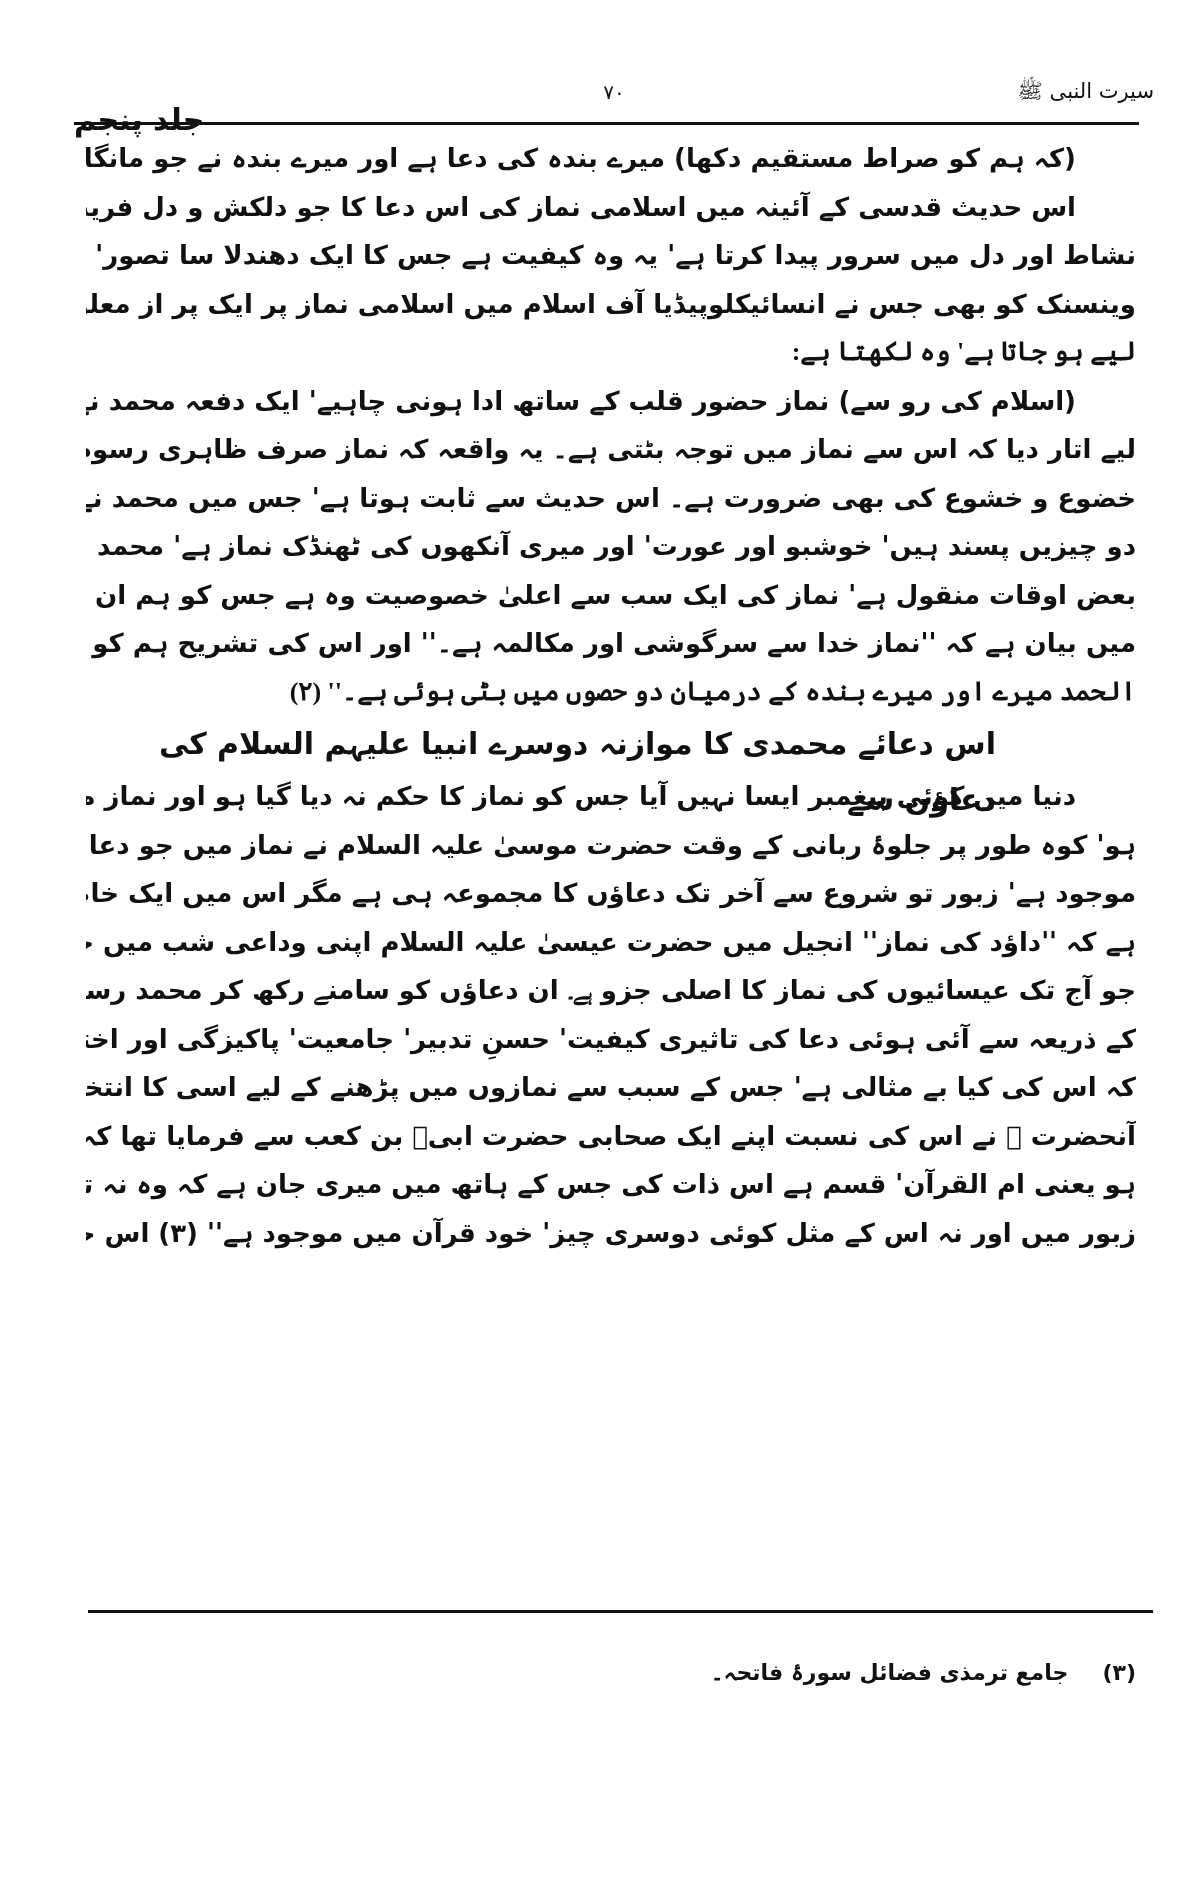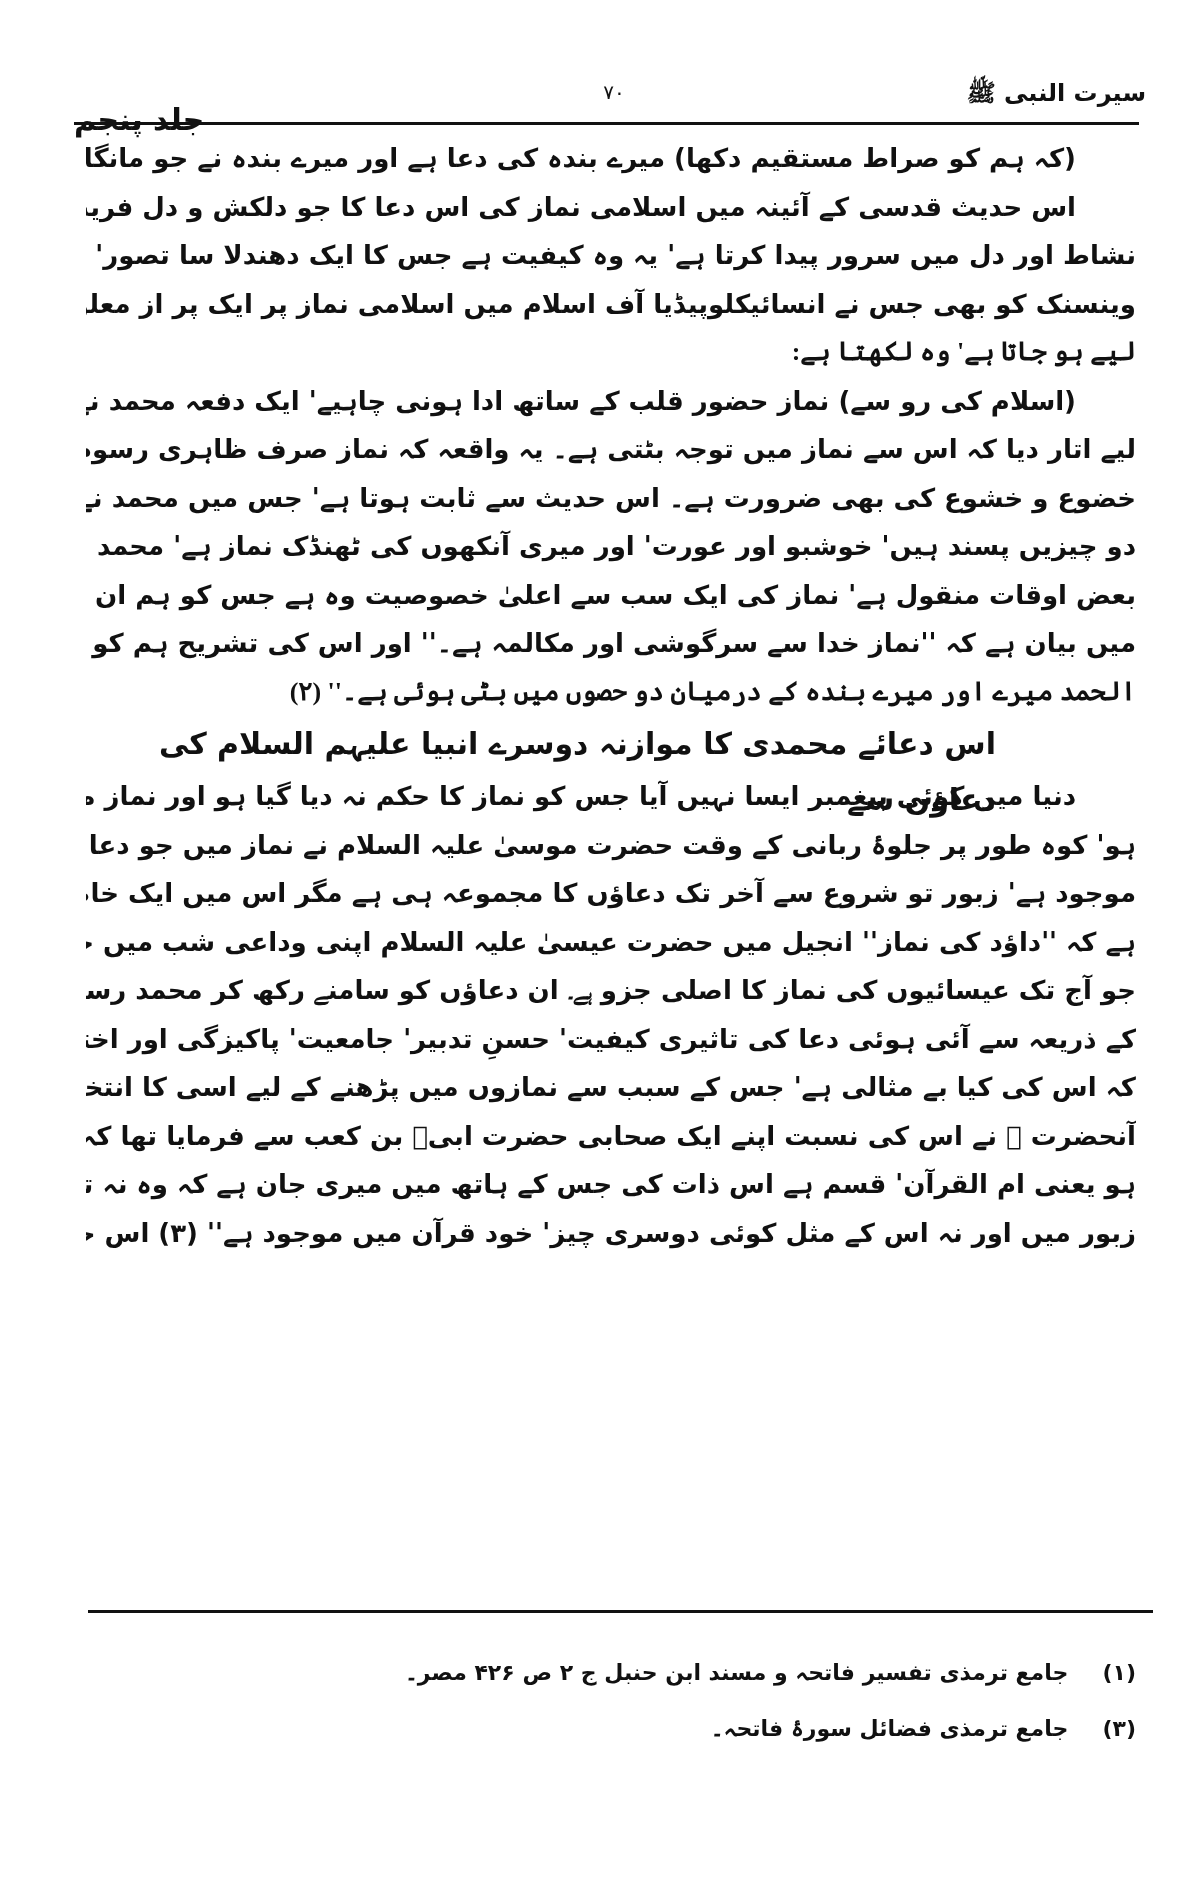--- a/index.html
+++ b/index.html
@@ -1,20 +1,20 @@
 <!DOCTYPE html>
 <html><head>
 <meta charset="utf-8">
 <style>
   html, body { margin: 0; padding: 0; background: #ffffff; }
   body { width: 1192px; height: 1891px; position: relative; overflow: hidden;
          font-family: "DejaVu Sans", sans-serif; color: #111; }
   .page { position: absolute; left: 0; top: 0; width: 1192px; height: 1891px; }
   .header { position: absolute; top: 78px; left: 74px; width: 1080px; height: 36px; direction: rtl; }
-  .header .book { position: absolute; right: 8px; top: 0; font-size: 24px; font-weight: bold; }
+  .header .book { position: absolute; right: 0; top: 0; font-size: 21px; font-weight: normal; }
   .header .pageno { position: absolute; left: 50%; transform: translateX(-50%); top: 2px; font-size: 20px; font-weight: normal; }
   .header .vol { position: absolute; left: 0; top: 0; font-size: 30px; font-weight: bold; margin-top: 24px; }
   .rule-top { position: absolute; top: 122px; left: 74px; width: 1065px; height: 3px; background: #111; }
   .body { position: absolute; top: 134px; left: 86px; width: 1050px; direction: rtl; }
   .line { height: 48.5px; line-height: 48px; font-size: 26px; font-weight: bold; text-align: justify;
           text-align-last: justify; white-space: nowrap; overflow: hidden; }
   .line.short { text-align-last: right; font-family: Liberation Serif, serif; }
   .line.indent { padding-right: 60px; }
   .heading { height: 56px; line-height: 56px; font-size: 30px; font-weight: bold; 
              padding-right: 140px; }
@@ -59,21 +59,17 @@
     <div class="line">کہ اس کی کیا بے مثالی ہے' جس کے سبب سے نمازوں میں پڑھنے کے لیے اسی کا انتخاب ہوا؟ اسی لیے ایک دفعہ</div>
     <div class="line">آنحضرت ﷺ نے اس کی نسبت اپنے ایک صحابی حضرت ابیؓ بن کعب سے فرمایا تھا کہ ''نماز میں جو سورہ تم پڑھتے</div>
     <div class="line">ہو یعنی ام القرآن' قسم ہے اس ذات کی جس کے ہاتھ میں میری جان ہے کہ وہ نہ تورات میں اتری نہ انجیل میں' نہ</div>
     <div class="line">زبور میں اور نہ اس کے مثل کوئی دوسری چیز' خود قرآن میں موجود ہے'' (۳) اس حدیث کی صحت اور صداقت کا</div>
   </div>
 
   <div class="rule-foot"></div>
 
   <div class="footnotes">
     <div class="fn">
-      <span class="num">(۱)</span>
-      <span>جامع ترمذی تفسیر فاتحہ و مسند ابن حنبل ج ۲ ص ۴۲۶ مصر۔</span>
-    </div>
-    <div class="fn">
       <span class="num">(۳)</span>
       <span>جامع ترمذی فضائل سورۂ فاتحہ۔</span>
     </div>
   </div>
 </div>
 
 </body></html>

